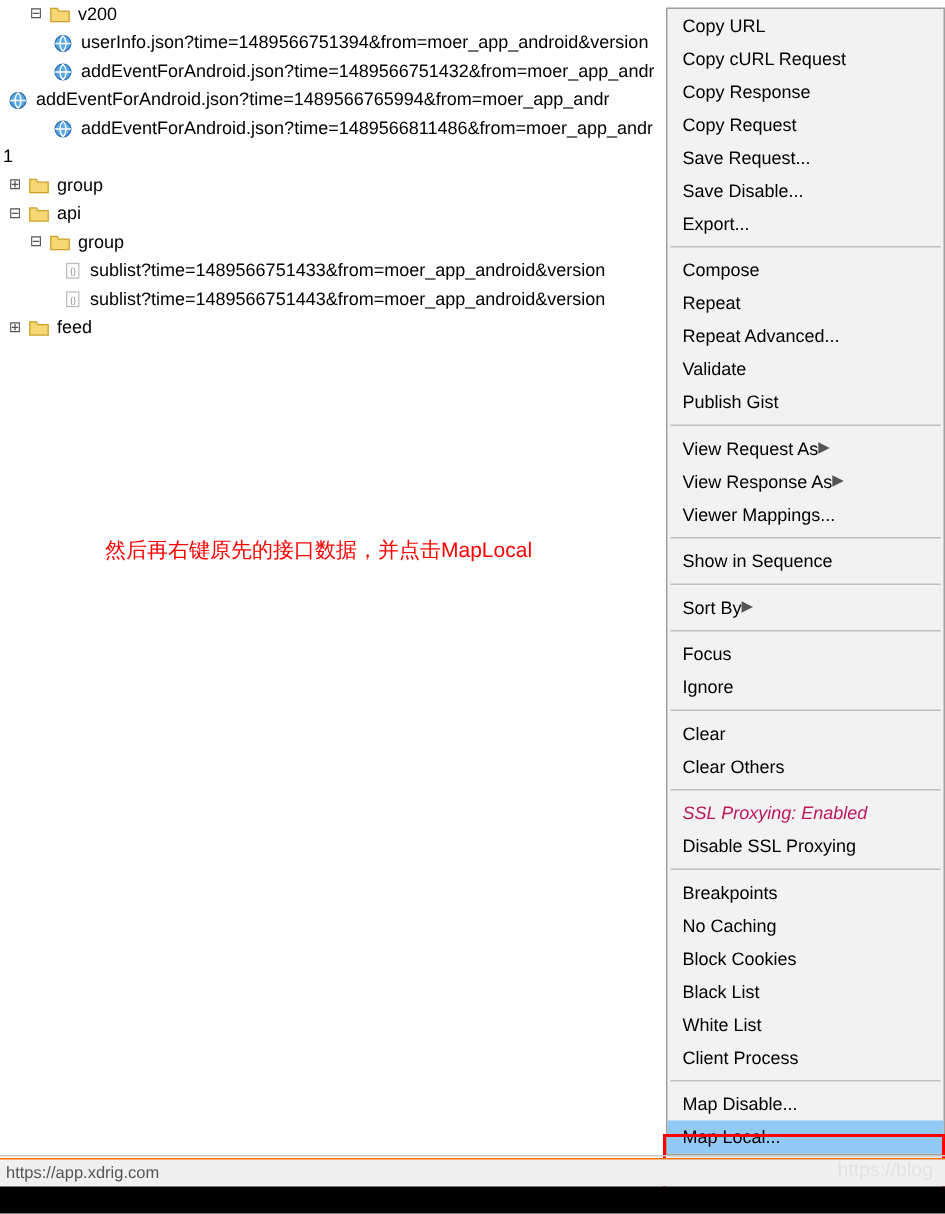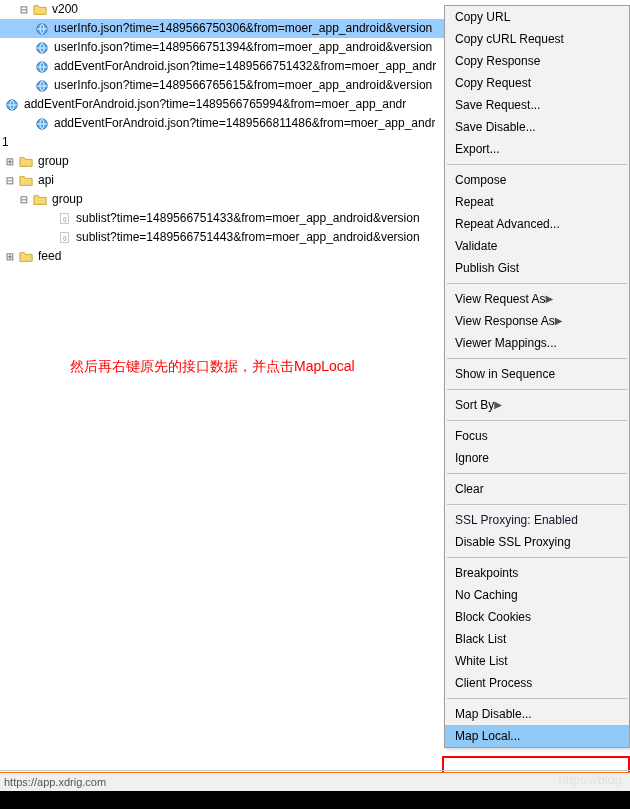--- a/index.html
+++ b/index.html
@@ -53,21 +53,21 @@
     .icon.folder svg { width: 14px; height: 14px; }
     .icon.globe svg { width: 14px; height: 14px; }
     .icon.doc svg { width: 13px; height: 13px; }
     .row-label {
       color: #000;
     }
     .indent-0 { padding-left: 2px; }
     .indent-1 { padding-left: 18px; }
     .indent-1b { padding-left: 4px; }
     .indent-2 { padding-left: 18px; }
-    .indent-4 { padding-left: 56px; }
+    .indent-4 { padding-left: 40px; }
     .annotation {
       position: absolute;
       left: 70px;
       top: 358px;
       color: #ff0000;
       font-size: 14px;
       font-family: "Microsoft YaHei", sans-serif;
     }
     .context-menu {
       position: absolute;
@@ -82,21 +82,21 @@
       height: 22px;
       line-height: 22px;
       padding-left: 10px;
       padding-right: 10px;
       color: #000;
       display: flex;
       justify-content: flex-start;
       align-items: center;
       cursor: default;
     }
-    .menu-item.disabled { color: #0f172a; }
+    .menu-item.disabled { color: #be185d; font-style: italic; }
     .menu-item.highlighted { background: #91c9f7; }
     .menu-sep {
       height: 1px;
       background: #c0c0c0;
       margin: 4px 2px;
     }
     .submenu-arrow {
       font-size: 10px;
       color: #555;
     }
@@ -158,72 +158,54 @@
   <div class="tree-row indent-1">
     <span class="toggle">⊟</span>
     <span class="icon folder">
       <svg viewBox="0 0 16 16">
           <path fill="#f7d774" stroke="#c9a227" d="M1 3h5l1 2h8v8H1z"></path>
         </svg>
     </span>
     <span class="row-label">v200</span>
   </div>
 
-  <div class="tree-row selected" style="padding-left:34px">
+  <div class="tree-row" style="padding-left:34px">
     <span class="icon globe">
       <svg viewBox="0 0 16 16">
           <circle cx="8" cy="8" r="6" fill="#5aa8e6" stroke="#2a6fb3"></circle>
           <path stroke="#fff" fill="none" d="M2 8h12M8 2c3 3 3 9 0 12M8 2c-3 3-3 9 0 12"></path>
         </svg>
     </span>
-    <span class="row-label truncate">userInfo.json?time=1489566750306&amp;from=moer_app_android&amp;version</span>
+    <span class="row-label truncate">userInfo.json?time=1489566751394&amp;from=moer_app_android&amp;version</span>
   </div>
   <div class="tree-row" style="padding-left:34px">
     <span class="icon globe">
       <svg viewBox="0 0 16 16">
           <circle cx="8" cy="8" r="6" fill="#5aa8e6" stroke="#2a6fb3"></circle>
           <path stroke="#fff" fill="none" d="M2 8h12M8 2c3 3 3 9 0 12M8 2c-3 3-3 9 0 12"></path>
         </svg>
     </span>
-    <span class="row-label truncate">userInfo.json?time=1489566751394&amp;from=moer_app_android&amp;version</span>
+    <span class="row-label truncate">addEventForAndroid.json?time=1489566751432&amp;from=moer_app_andr</span>
+  </div>
+  <div class="tree-row" style="">
+    <span class="icon globe">
+      <svg viewBox="0 0 16 16">
+          <circle cx="8" cy="8" r="6" fill="#5aa8e6" stroke="#2a6fb3"></circle>
+          <path stroke="#fff" fill="none" d="M2 8h12M8 2c3 3 3 9 0 12M8 2c-3 3-3 9 0 12"></path>
+        </svg>
+    </span>
+    <span class="row-label truncate">addEventForAndroid.json?time=1489566765994&amp;from=moer_app_andr</span>
   </div>
   <div class="tree-row" style="padding-left:34px">
     <span class="icon globe">
       <svg viewBox="0 0 16 16">
           <circle cx="8" cy="8" r="6" fill="#5aa8e6" stroke="#2a6fb3"></circle>
           <path stroke="#fff" fill="none" d="M2 8h12M8 2c3 3 3 9 0 12M8 2c-3 3-3 9 0 12"></path>
         </svg>
     </span>
-    <span class="row-label truncate">addEventForAndroid.json?time=1489566751432&amp;from=moer_app_andr</span>
-  </div>
-  <div class="tree-row" style="padding-left:34px">
-    <span class="icon globe">
-      <svg viewBox="0 0 16 16">
-          <circle cx="8" cy="8" r="6" fill="#5aa8e6" stroke="#2a6fb3"></circle>
-          <path stroke="#fff" fill="none" d="M2 8h12M8 2c3 3 3 9 0 12M8 2c-3 3-3 9 0 12"></path>
-        </svg>
-    </span>
-    <span class="row-label truncate">userInfo.json?time=1489566765615&amp;from=moer_app_android&amp;version</span>
-  </div>
-  <div class="tree-row" style="">
-    <span class="icon globe">
-      <svg viewBox="0 0 16 16">
-          <circle cx="8" cy="8" r="6" fill="#5aa8e6" stroke="#2a6fb3"></circle>
-          <path stroke="#fff" fill="none" d="M2 8h12M8 2c3 3 3 9 0 12M8 2c-3 3-3 9 0 12"></path>
-        </svg>
-    </span>
-    <span class="row-label truncate">addEventForAndroid.json?time=1489566765994&amp;from=moer_app_andr</span>
-  </div>
-  <div class="tree-row" style="padding-left:34px">
-    <span class="icon globe">
-      <svg viewBox="0 0 16 16">
-          <circle cx="8" cy="8" r="6" fill="#5aa8e6" stroke="#2a6fb3"></circle>
-          <path stroke="#fff" fill="none" d="M2 8h12M8 2c3 3 3 9 0 12M8 2c-3 3-3 9 0 12"></path>
-        </svg>
-    </span>
     <span class="row-label truncate">addEventForAndroid.json?time=1489566811486&amp;from=moer_app_andr</span>
   </div>
 
   <div class="tree-row indent-0">
     <span class="row-label">1</span>
   </div>
 
   <div class="tree-row indent-1b">
     <span class="toggle">⊞</span>
     <span class="icon folder">
@@ -348,20 +330,23 @@
   <div class="menu-sep"></div>
   <div class="menu-item">
       <span>Focus</span>
     </div>
   <div class="menu-item">
       <span>Ignore</span>
     </div>
   <div class="menu-sep"></div>
   <div class="menu-item">
       <span>Clear</span>
+    </div>
+  <div class="menu-item">
+      <span>Clear Others</span>
     </div>
   <div class="menu-sep"></div>
   <div class="menu-item disabled">
       <span>SSL Proxying: Enabled</span>
     </div>
   <div class="menu-item">
       <span>Disable SSL Proxying</span>
     </div>
   <div class="menu-sep"></div>
   <div class="menu-item">

